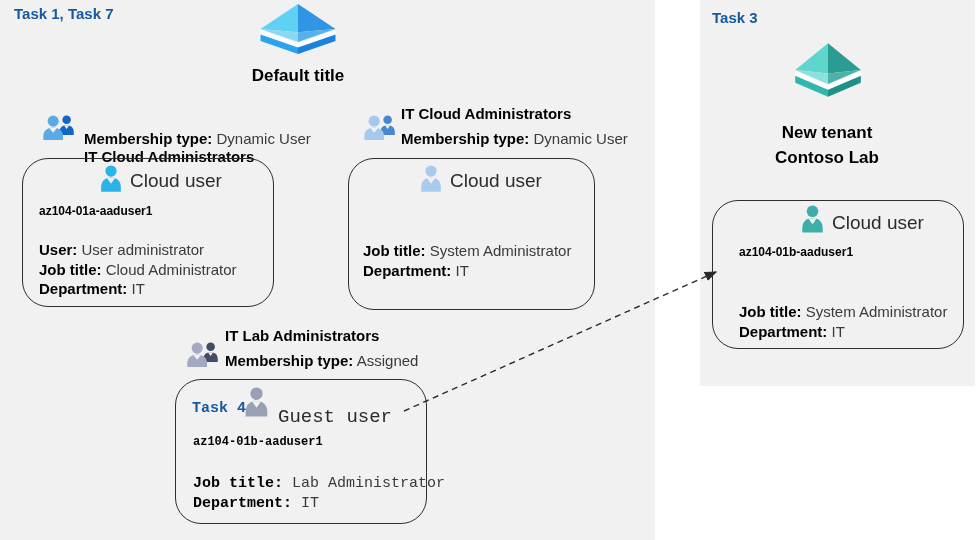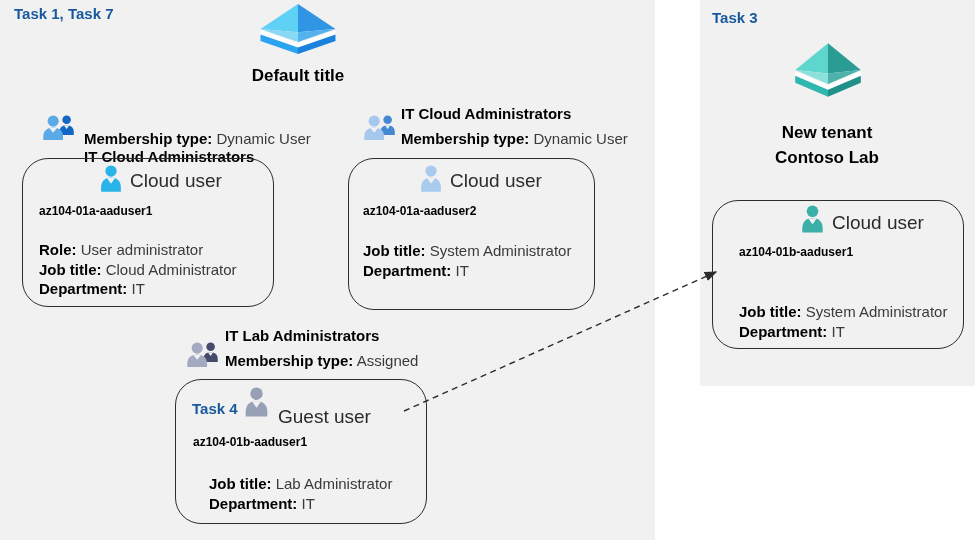--- a/index.html
+++ b/index.html
@@ -73,21 +73,21 @@
           <circle cx="16" cy="7.5" r="6"></circle>
           <path d="M16 14.5 C22.5 14.5 26.5 18.5 26.5 25 L26.5 29.5 L5.5 29.5 L5.5 25 C5.5 18.5 9.5 14.5 16 14.5 Z"></path>
           <polygon points="11.5,14.7 20.5,14.7 16,21" fill="#f1f1f2"></polygon>
         </g>
       </svg>
     </div>
     <div class="abs utype" style="left:107px;top:11px;">Cloud user</div>
     <div class="abs uname" style="left:16px;top:45px;">az104-01a-aaduser1</div>
     <div class="abs" style="left:16px;top:81px;">
       <div class="frow">
-        <span class="b">Role:</span>
+        <span class="b">User:</span>
         <span>User administrator</span>
       </div>
       <div class="frow">
         <span class="b">Job title:</span>
         <span>Cloud Administrator</span>
       </div>
       <div class="frow">
         <span class="b">Department:</span>
         <span>IT</span>
       </div>
@@ -118,21 +118,20 @@
     <div class="abs" style="left:67px;top:5px;">
       <svg width="30" height="30" viewBox="0 0 32 32">
         <g fill="#a8cbee">
           <circle cx="16" cy="7.5" r="6"></circle>
           <path d="M16 14.5 C22.5 14.5 26.5 18.5 26.5 25 L26.5 29.5 L5.5 29.5 L5.5 25 C5.5 18.5 9.5 14.5 16 14.5 Z"></path>
           <polygon points="11.5,14.7 20.5,14.7 16,21" fill="#f1f1f2"></polygon>
         </g>
       </svg>
     </div>
     <div class="abs utype" style="left:101px;top:11px;">Cloud user</div>
-    <div class="abs uname" style="left:14px;top:45px;">az104-01a-aaduser2</div>
     <div class="abs" style="left:14px;top:82px;">
       <div class="frow">
         <span class="b">Job title:</span>
         <span>System Administrator</span>
       </div>
       <div class="frow">
         <span class="b">Department:</span>
         <span>IT</span>
       </div>
     </div>
@@ -151,34 +150,34 @@
         <polygon points="8,17.3 17,17.3 12.5,23" fill="#f1f1f2"></polygon>
       </g>
     </svg>
   </div>
   <div class="abs grp-title" style="left:225px;top:327px;">IT Lab Administrators</div>
   <div class="abs meta" style="left:225px;top:351px;">
     <span class="b">Membership type:</span>
     <span>Assigned</span>
   </div>
 
-  <div class="card" style="left:175px;top:379px;width:250px;height:143px;">
+  <div class="card" style="left:175px;top:379px;width:250px;height:143px;font-family:Liberation Mono, monospace;">
     <div class="abs task" style="left:16px;top:20px;">Task 4</div>
     <div class="abs" style="left:64px;top:6px;">
       <svg width="33" height="33" viewBox="0 0 32 32">
         <g fill="#98a0b5">
           <circle cx="16" cy="7.5" r="6"></circle>
           <path d="M16 14.5 C22.5 14.5 26.5 18.5 26.5 25 L26.5 29.5 L5.5 29.5 L5.5 25 C5.5 18.5 9.5 14.5 16 14.5 Z"></path>
           <polygon points="11.5,14.7 20.5,14.7 16,21" fill="#f1f1f2"></polygon>
         </g>
       </svg>
     </div>
     <div class="abs utype" style="left:102px;top:26px;">Guest user</div>
     <div class="abs uname" style="left:17px;top:55px;">az104-01b-aaduser1</div>
-    <div class="abs" style="left:17px;top:94px;margin-left:16px;">
+    <div class="abs" style="left:17px;top:94px;">
       <div class="frow">
         <span class="b">Job title:</span>
         <span>Lab Administrator</span>
       </div>
       <div class="frow">
         <span class="b">Department:</span>
         <span>IT</span>
       </div>
     </div>
   </div>

